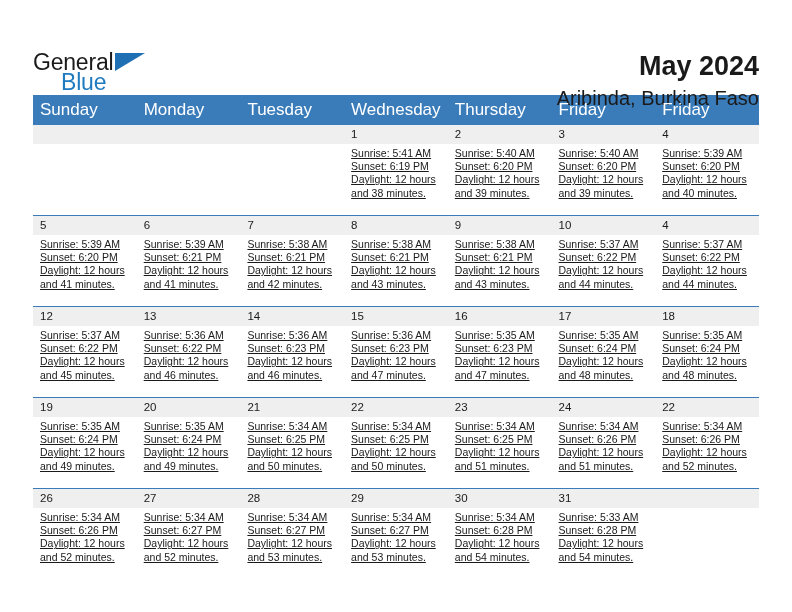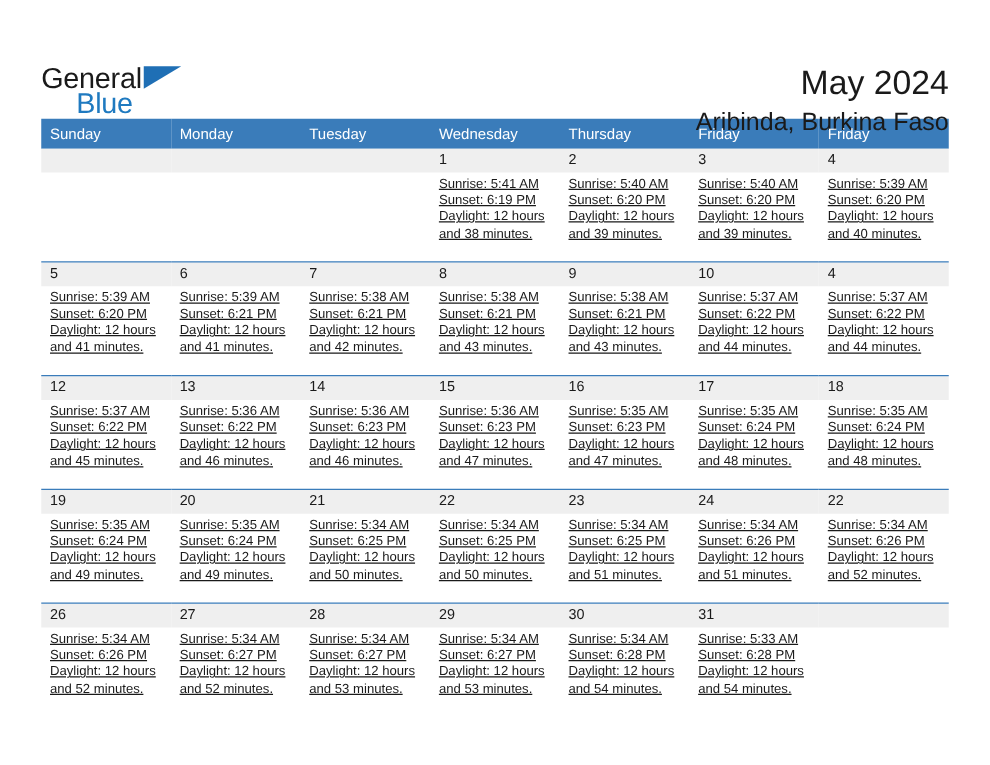--- a/index.html
+++ b/index.html
@@ -68,41 +68,41 @@
 
   .title-block {
     text-align: right;
     flex: 0 0 auto;
     padding-top: 0px;
   }
   .cal-title {
     font-size: 27px;
     color: #1a1a1a;
     line-height: 32px;
-    font-weight: normal;
+    font-weight: bold;
     margin: 0;
   }
   .cal-subtitle {
     font-size: 20px;
     color: #1a1a1a;
     line-height: 20px;
     margin: 6px 0 0 0;
   }
 
   
   .calendar {
     margin-top: 9px;
     width: 726px;
     border-collapse: collapse;
     table-layout: fixed;
   }
   .calendar th {
     background: #3a7cba;
     color: #ffffff;
-    font-size: 12px;
+    font-size: 17px;
     font-weight: normal;
     text-align: left;
     padding: 5px 0 5px 7px;
     height: 11px;
     border: none;
   }
   .calendar td {
     vertical-align: top;
     padding: 0;
     border: none;

